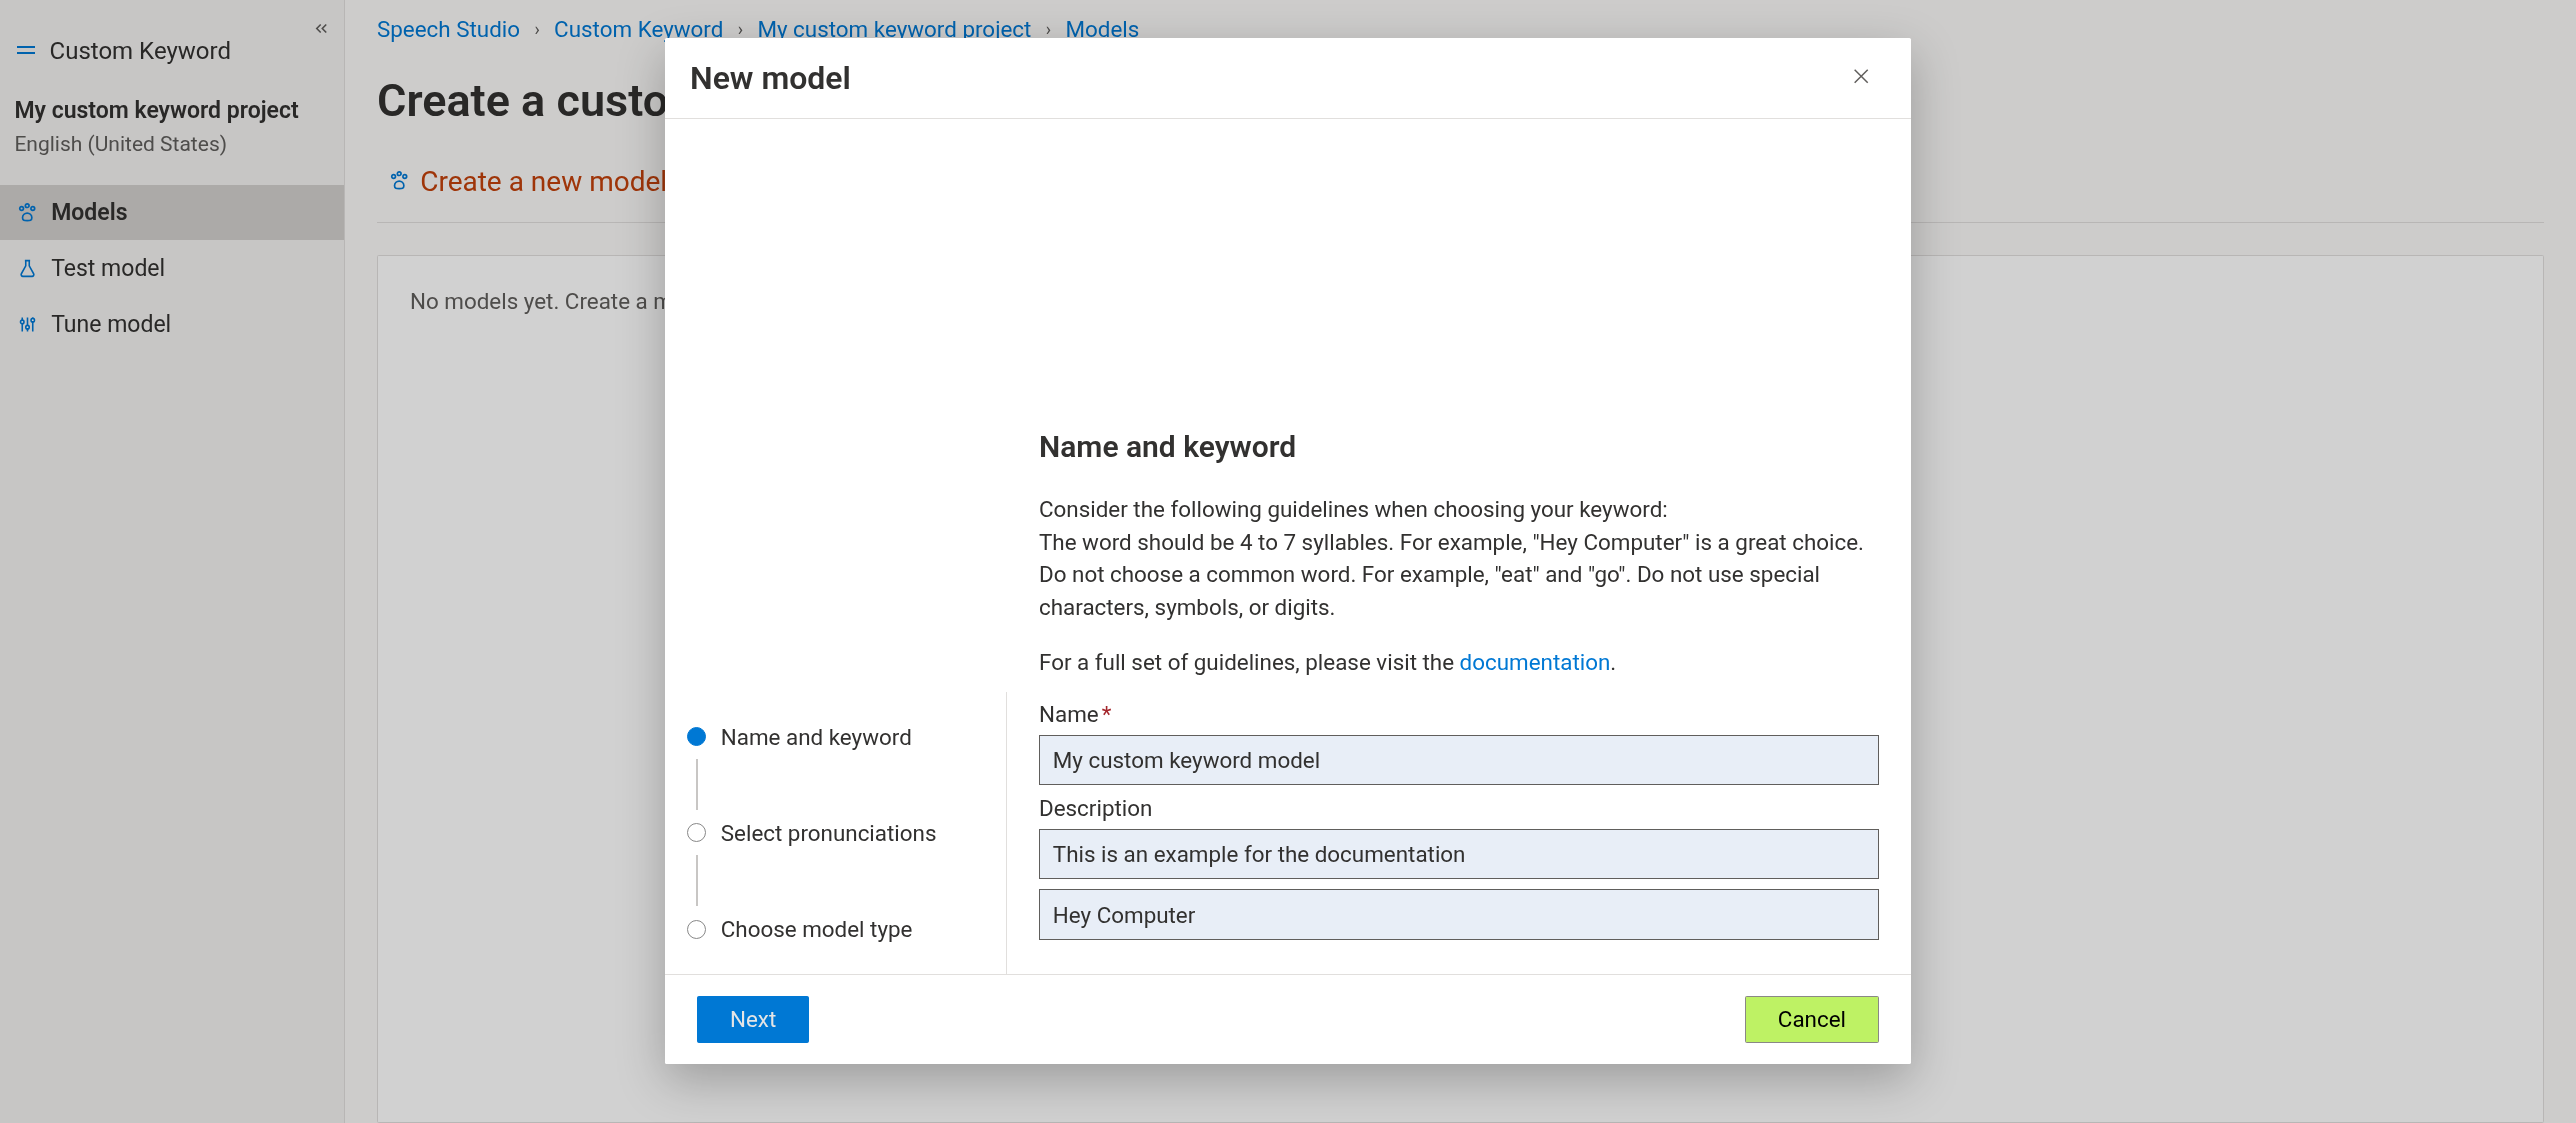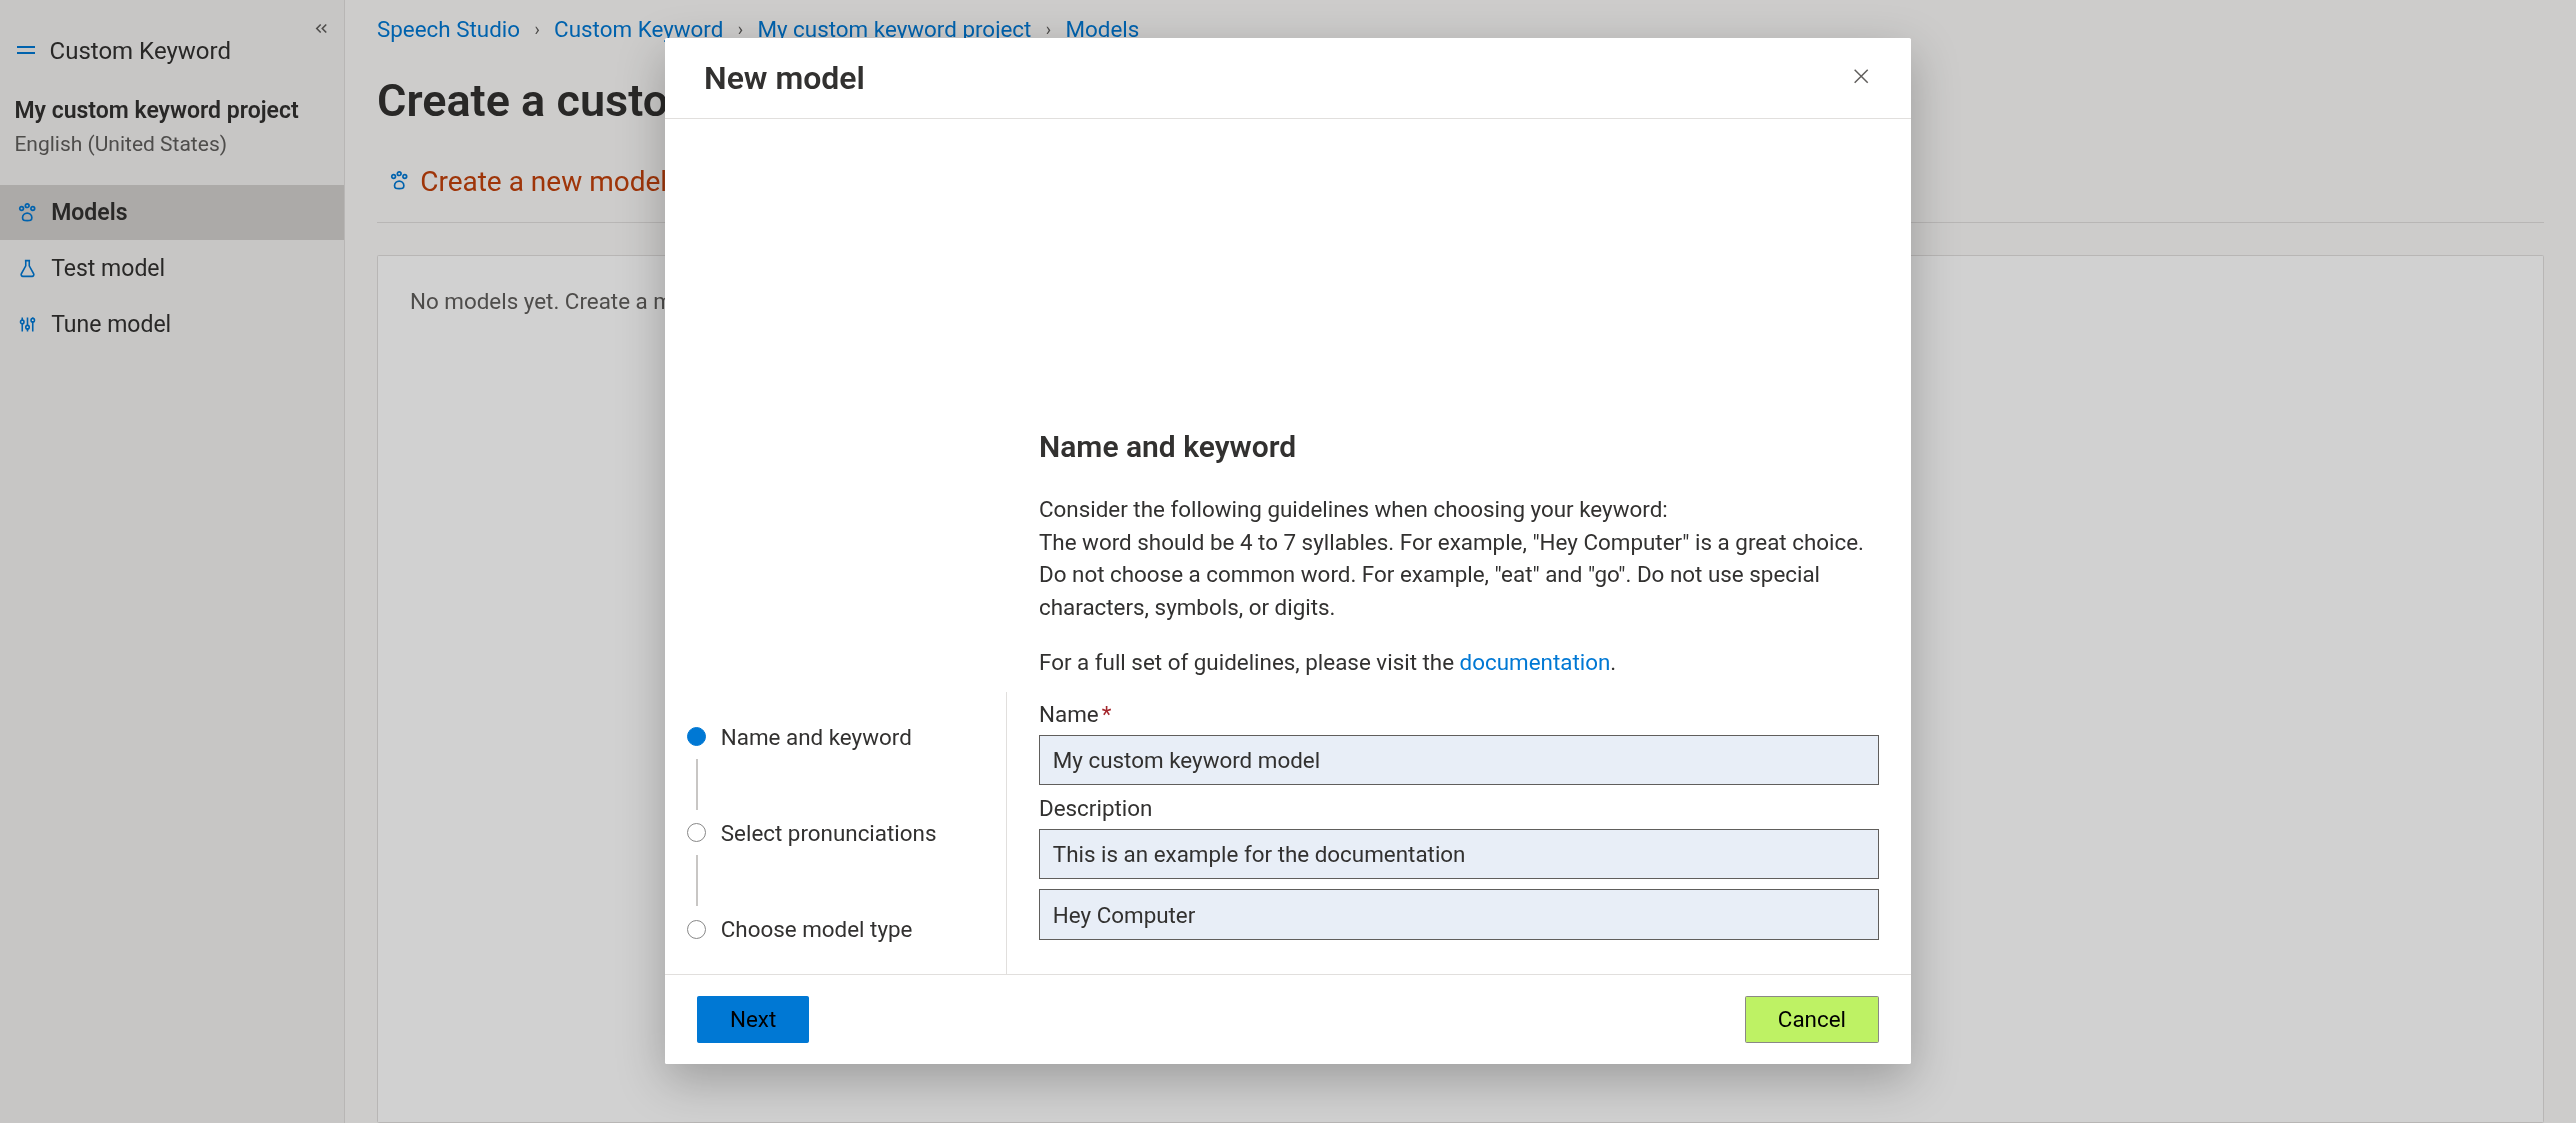--- a/index.html
+++ b/index.html
@@ -106,21 +106,21 @@
     width: 1246px;
     height: 1026px;
     background:#fff;
     border-radius:1.6px;
     box-shadow: 0 16px 48px rgba(0,0,0,0.25);
     display:flex;
     flex-direction:column;
   }
   .modal-header {
     display:flex; align-items:center; justify-content:space-between;
-    padding: 21px 32px 21px 39px;
+    padding: 21px 32px 21px 25px;
     border-bottom:0.8px solid #e1dfdd;
   }
   .modal-title { font-size: 32px; font-weight:600; }
   .close-x { color:#605e5c; cursor:pointer; padding:6.4px; }
   .modal-body { flex:1; display:flex; min-height:0;align-items:flex-end; }
   .wizard-steps {
     width: 342px;
     border-right:0.8px solid #e1dfdd;
     padding: 27px 16px;
   }
@@ -170,21 +170,21 @@
   }
   .footer-right { margin-left:auto; }
   .btn {
     font-size:22.4px; font-family:inherit;
     padding: 9.6px 32px;
     border:0.8px solid #8a8886;
     background:#bef264;
     cursor:pointer;
     border-radius:1.6px;
   }
-  .btn.primary { background:#0078d4; border-color:#0078d4; color:#000000; }
+  .btn.primary { background:#0078d4; border-color:#0078d4; color:#e5e5e5; }
 </style>
 </head>
 <body>
 
 <div class="app">
   <aside class="sidebar">
     <span class="collapse-btn">
       <svg width="19" height="19" viewBox="0 0 24 24" fill="none" stroke="currentColor" stroke-width="2">
           <polyline points="11 17 6 12 11 7"></polyline>
           <polyline points="18 17 13 12 18 7"></polyline>

